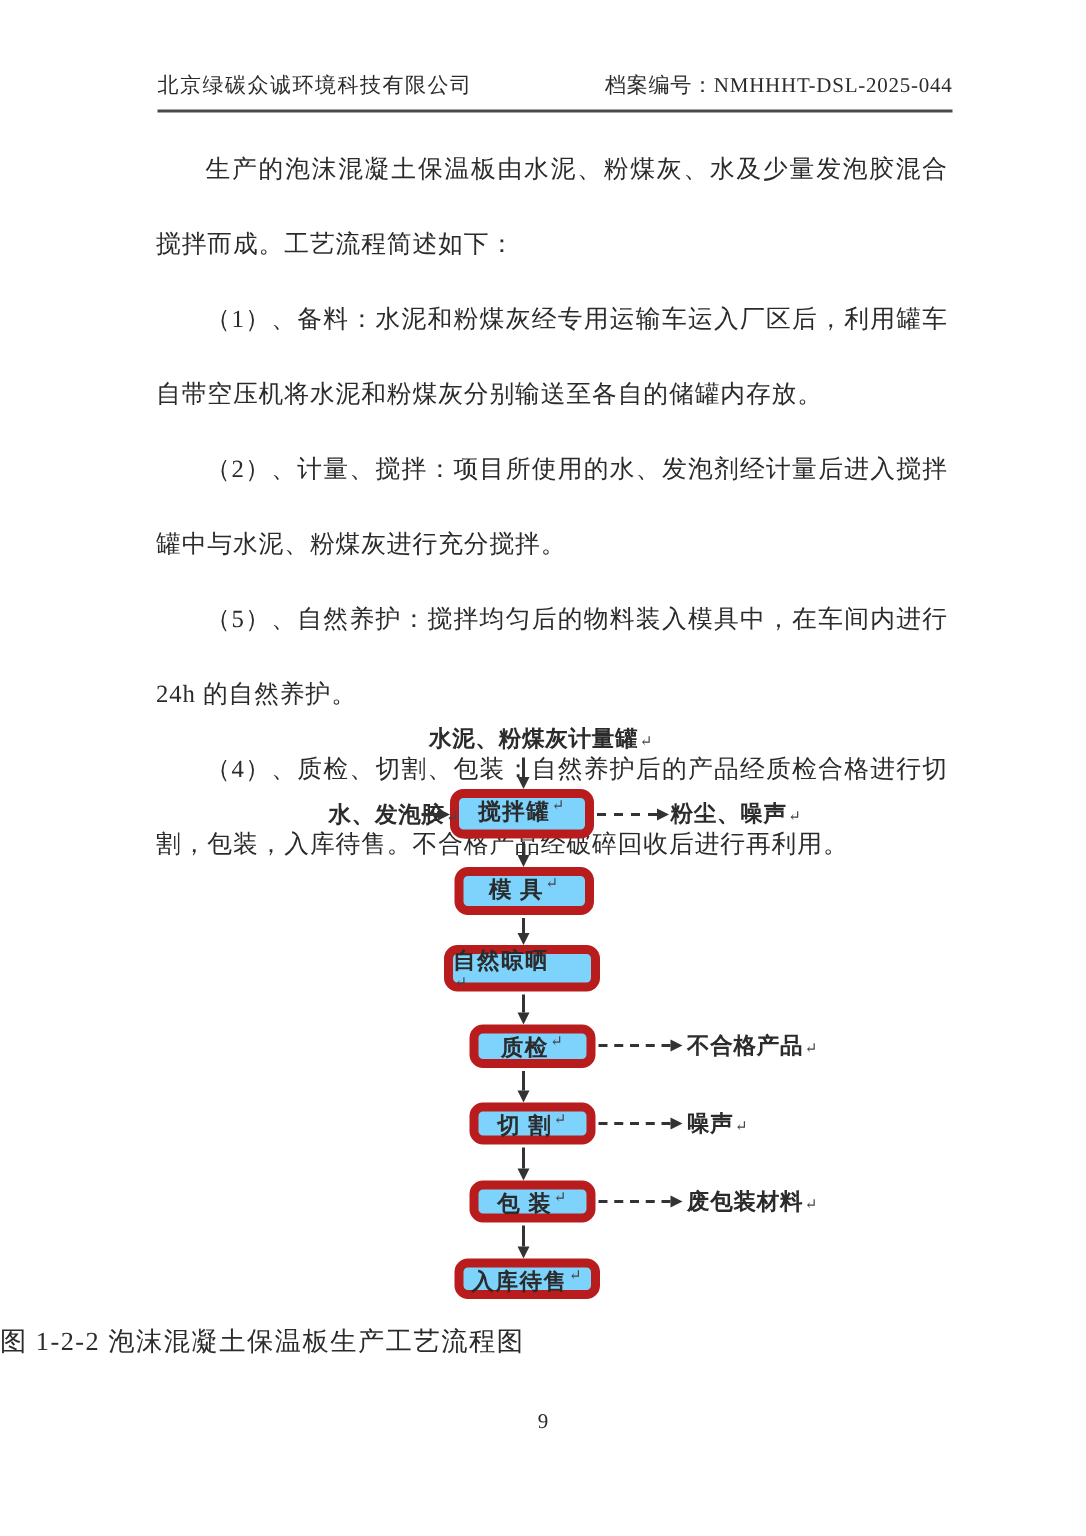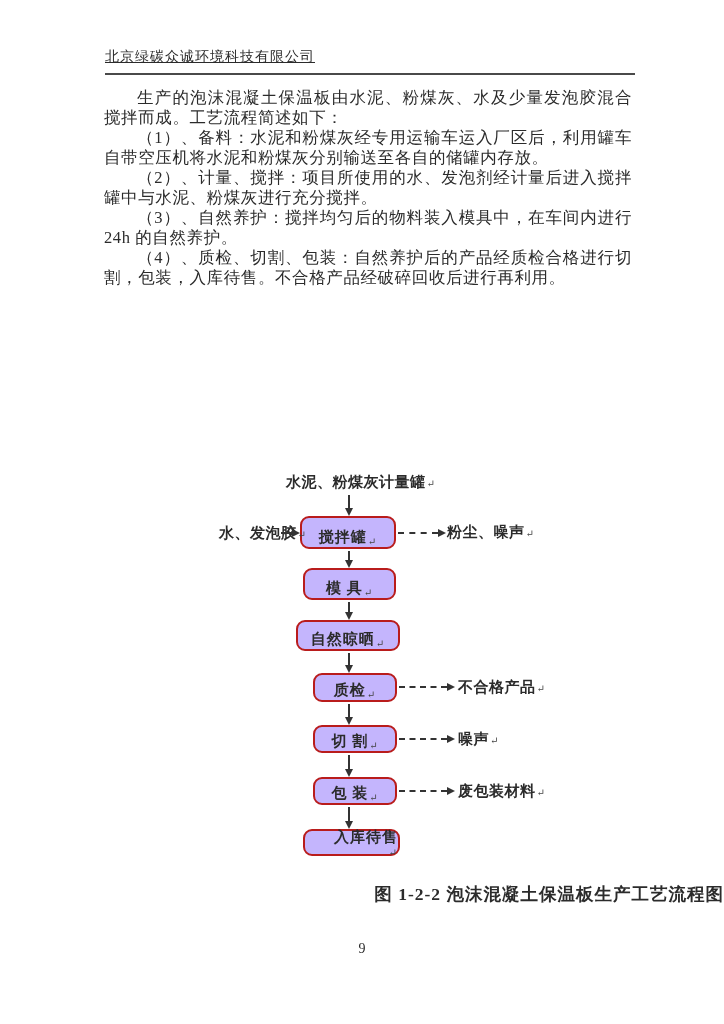--- a/index.html
+++ b/index.html
@@ -9,51 +9,51 @@
     font-family:"Liberation Serif","DejaVu Serif",serif;
     color:#2b2b2b;
   }
   .page { position:absolute; inset:0; background:#fff; }
 
   
   .hdr {
     position:absolute; left:105px; top:48px; width:530px;
     display:flex; justify-content:space-between; align-items:flex-end;
     padding-bottom:7px; border-bottom:2px solid #4a4a4a;
-    font-size:14px; letter-spacing:1px;text-decoration:underline;
+    font-size:14px; letter-spacing:1px;
   }
   .hdr .docno { letter-spacing:0.5px; }
 
   
   .bodytext {
     position:absolute; left:104px; top:88px; width:528px;
-    font-size:16.5px; line-height:20px;
+    font-size:16.5px; line-height:50px;
     text-align:justify; text-justify:inter-character;
     letter-spacing:0.6px;
   }
   .bodytext p { text-indent:2em; }
 
   
-  .fc { position:absolute; left:0; top:471px; width:724px; height:392px;
+  .fc { position:absolute; left:0; top:481px; width:724px; height:392px;
         font-weight:bold; font-size:15px; }
   .fc .lbl { position:absolute; white-space:nowrap; letter-spacing:0.5px; }
   .mark { font-size:10px; font-weight:normal; margin-left:1px; color:#444; }
 
   .fbox {
-    position:absolute; border:2px solid #b91c1c; border-radius:9px;
-    display:flex; align-items:flex-end; justify-content:center;
-    background:#c4b5fd; letter-spacing:1px; white-space:nowrap;
+    position:absolute; border:6px solid #b91c1c; border-radius:9px;
+    display:flex; align-items:flex-start; justify-content:center;
+    background:#7dd3fc; letter-spacing:1px; white-space:nowrap;
   }
   .b1{left:300px;top:45px;width:96px;height:33px;}
   .b2{left:303px;top:97px;width:93px;height:32px;}
-  .b3{left:296px;top:149px;width:104px;height:31px;}
+  .b3{left:296px;top:149px;width:104px;height:31px;flex-direction:column;}
   .b4{left:313px;top:202px;width:84px;height:29px;}
   .b5{left:313px;top:254px;width:84px;height:28px;}
   .b6{left:313px;top:306px;width:84px;height:28px;}
-  .b7{left:303px;top:358px;width:97px;height:27px;flex-direction:column;}
+  .b7{left:303px;top:358px;width:97px;height:27px;}
 
   .varrow { position:absolute; left:348px; width:0; border-left:2px solid #333; }
   .varrow::after {
     content:""; position:absolute; left:-5px; bottom:-8px;
     border-left:4px solid transparent; border-right:4px solid transparent;
     border-top:8px solid #333;
   }
   .a1{top:24px;height:13px;} .a2{top:80px;height:9px;} .a3{top:131px;height:10px;}
   .a4{top:182px;height:12px;} .a5{top:233px;height:13px;} .a6{top:284px;height:14px;}
   .a7{top:336px;height:14px;}
@@ -71,42 +71,43 @@
   .d2{left:399px;top:215px;width:48px;}
   .d3{left:399px;top:267px;width:48px;}
   .d4{left:399px;top:319px;width:48px;}
 
   .toplabel{left:286px;top:2px;}
   .inlabel{left:219px;top:53px;}
   .o1{left:447px;top:52px;} .o2{left:458px;top:207px;}
   .o3{left:458px;top:259px;} .o4{left:458px;top:311px;text-align:right;}
 
   .caption {
-    position:absolute; left:0; top:882px; width:724px; text-align:right;
-    font-weight:bold; font-size:17.5px; letter-spacing:1px;
+    position:absolute; left:0; top:882px; width:724px; text-align:left;
+    font-weight:normal; font-size:17.5px; letter-spacing:1px;
   }
   .pageno {
     position:absolute; left:0; top:941px; width:724px; text-align:center;
     font-size:14px;
   }
 </style>
 </head>
 <body>
 
 <div class="page">
 
   <div class="hdr">
     <span>北京绿碳众诚环境科技有限公司</span>
+    <span class="docno">档案编号：NMHHHT-DSL-2025-044</span>
   </div>
 
   <div class="bodytext">
     <p>生产的泡沫混凝土保温板由水泥、粉煤灰、水及少量发泡胶混合搅拌而成。工艺流程简述如下：</p>
     <p>（1）、备料：水泥和粉煤灰经专用运输车运入厂区后，利用罐车自带空压机将水泥和粉煤灰分别输送至各自的储罐内存放。</p>
     <p>（2）、计量、搅拌：项目所使用的水、发泡剂经计量后进入搅拌罐中与水泥、粉煤灰进行充分搅拌。</p>
-    <p>（3）、自然养护：搅拌均匀后的物料装入模具中，在车间内进行 24h 的自然养护。</p>
+    <p>（5）、自然养护：搅拌均匀后的物料装入模具中，在车间内进行 24h 的自然养护。</p>
     <p>（4）、质检、切割、包装：自然养护后的产品经质检合格进行切割，包装，入库待售。不合格产品经破碎回收后进行再利用。</p>
   </div>
 
   <div class="fc">
 
     <span class="lbl toplabel"><span>水泥、粉煤灰计量罐</span><span class="mark">↵</span></span>
 
     <div class="varrow a1"></div>
 
     <div class="fbox b1">

